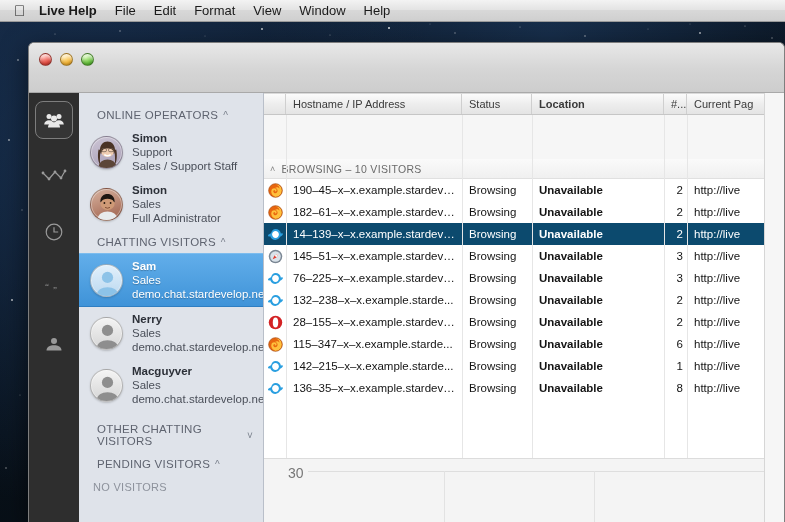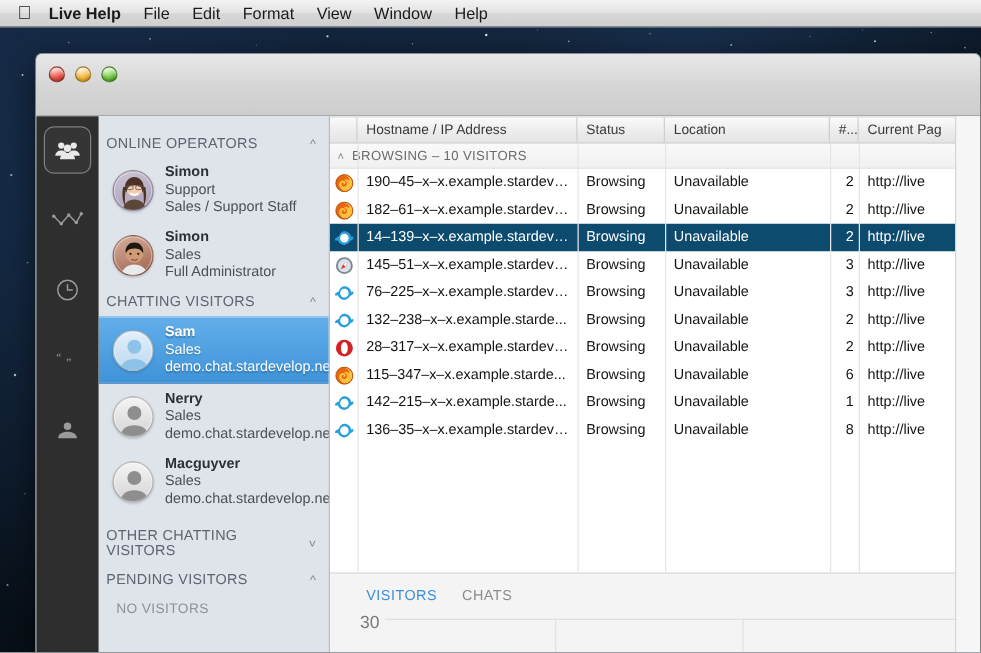--- a/index.html
+++ b/index.html
@@ -89,21 +89,21 @@
 
   
   #sidebar {
     flex: 0 0 185px; background: #dfe3ea;
     border-right: 1px solid #b9bfc9;
     overflow: hidden; position: relative;
     padding-top: 10px;
   }
   .sec-head {
     font-size: 11.5px; letter-spacing: 0.25px; color: #5f6470;
-    padding: 6px 10px 5px 6px; display: flex; align-items: center; justify-content: space-between;
+    padding: 6px 10px 5px 18px; display: flex; align-items: center;
   }
   .sec-head .chev { margin-left: 5px; font-size: 10px; color: #7a808c; }
   .sec-empty { font-size: 11px; color: #8d929c; padding: 6px 0 0 14px; letter-spacing: .3px; }
 
   .person {
     display: flex; align-items: center; gap: 9px;
     padding: 5px 10px 5px 11px;
   }
   .person.selected {
     background: linear-gradient(to bottom, #62aeea 0%, #3f93d8 100%);
@@ -126,35 +126,35 @@
   .prole { font-size: 11.5px; color: #4a4f59; line-height: 14px; }
   .pmeta { font-size: 11.5px; color: #4a4f59; line-height: 14px; white-space: nowrap; text-align: center; }
   .person.selected .pname,
   .person.selected .prole,
   .person.selected .pmeta { color: #ffffff; text-shadow: 0 1px 1px rgba(0,0,0,0.25); }
   .person.selected .pname { font-weight: bold; }
 
   
   #main { flex: 1 1 auto; background: #f6f6f6; display: flex; flex-direction: column; min-width: 0; position: relative; }
 
-  #table-wrap { flex: 0 0 365px; display: flex; flex-direction: column; min-height: 0; position: relative; overflow: hidden; }
+  #table-wrap { flex: 0 0 365px; display: flex; flex-direction: column; min-height: 0; position: relative; overflow: hidden; gap: 44px; }
 
   .thead {
     height: 22px; flex: 0 0 22px; display: flex;
     background: linear-gradient(to bottom, #fbfbfb 0%, #ededed 52%, #e4e4e4 100%);
     border-bottom: 1px solid #c6c6c6;
     border-top: 1px solid #d9d9d9;
     font-size: 11px; color: #3a3a3a;
   }
   .th { padding: 4px 6px 0 7px; border-right: 1px solid #cfcfcf; overflow: hidden; white-space: nowrap; }
 
   .col-icon { flex: 0 0 22px; }
   .col-host { flex: 0 0 176px; }
   .col-stat { flex: 0 0 70px; }
-  .col-loc  { flex: 0 0 132px; }
+  .col-loc  { flex: 0 0 132px; font-weight: bold; }
   .col-num  { flex: 0 0 23px; }
   .col-page { flex: 1 1 auto; }
 
   .tbody { flex: 1 1 auto; background: #ffffff; overflow: hidden; }
 
   .group-row {
     height: 20px; display: flex; align-items: center;
     background: linear-gradient(to bottom, #fafafa 0%, #f0f0f0 100%);
     border-bottom: 1px solid #e0e0e0;
     font-size: 10.5px; color: #6a6a6a; letter-spacing: .3px;
@@ -517,21 +517,21 @@
               <div class="td col-page">http://live</div>
             </div>
 
             <div class="trow">
               <div class="td col-icon">
                 <svg class="bicon" viewBox="0 0 16 16">
                     <circle cx="8" cy="8" r="7.2" fill="#d32224"></circle>
                     <ellipse cx="8" cy="8" rx="2.9" ry="5.3" fill="#ffffff"></ellipse>
                   </svg>
               </div>
-              <div class="td col-host">28–317–x–x.example.stardeve...</div>
+              <div class="td col-host">28–155–x–x.example.stardeve...</div>
               <div class="td col-stat">Browsing</div>
               <div class="td col-loc">Unavailable</div>
               <div class="td col-num">2</div>
               <div class="td col-page">http://live</div>
             </div>
 
             <div class="trow">
               <div class="td col-icon">
                 <svg class="bicon" viewBox="0 0 16 16">
                     <circle cx="8" cy="8" r="7.3" fill="#e8660f"></circle>
@@ -577,24 +577,20 @@
           </div>
 
           <div class="vline" style="left:22px"></div>
           <div class="vline" style="left:198px"></div>
           <div class="vline" style="left:268px"></div>
           <div class="vline" style="left:400px"></div>
           <div class="vline" style="left:423px"></div>
         </div>
 
         <div id="chart-area">
-          <div id="tabs">
-            <div class="tab active">VISITORS</div>
-            <div class="tab inactive">CHATS</div>
-          </div>
 
           <div id="plot">
             <div class="ylabel" style="top:-3px">30</div>
             <div class="gridline" style="left:44px; right:20px; top:3px"></div>
             <div class="vgrid" style="left:180px;  top:3px; bottom:0"></div>
             <div class="vgrid" style="left:330px;  top:3px; bottom:0"></div>
           </div>
         </div>
 
         <div id="right-clip"></div>

